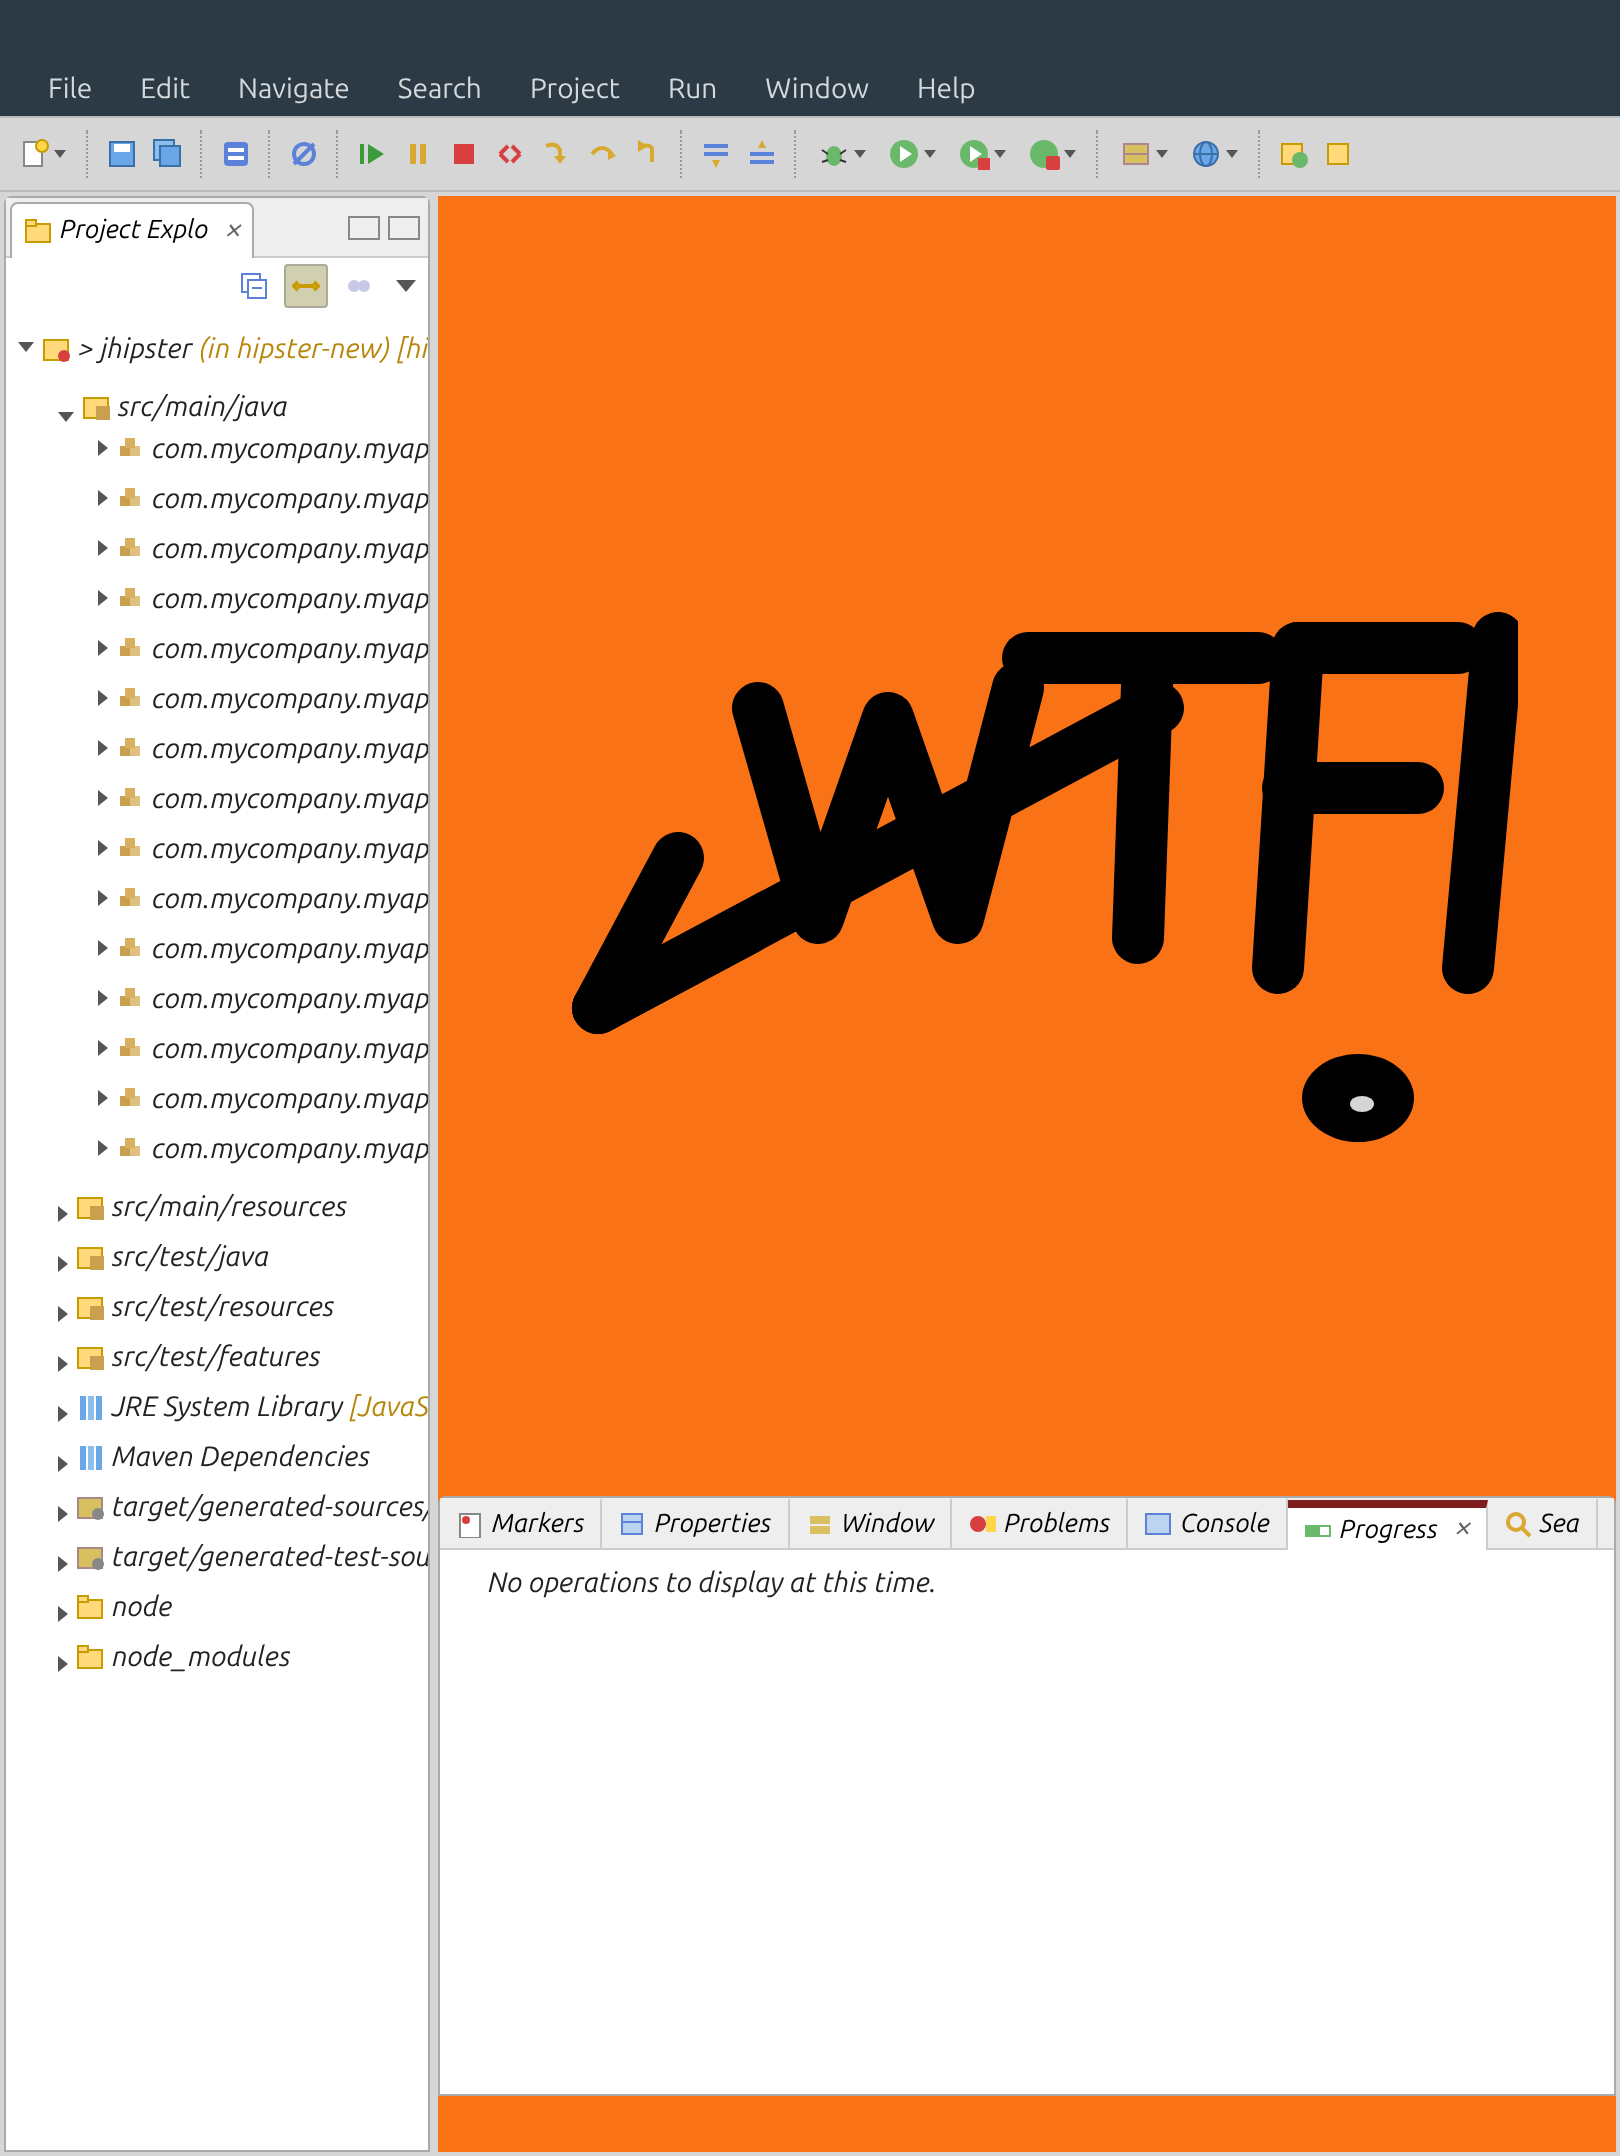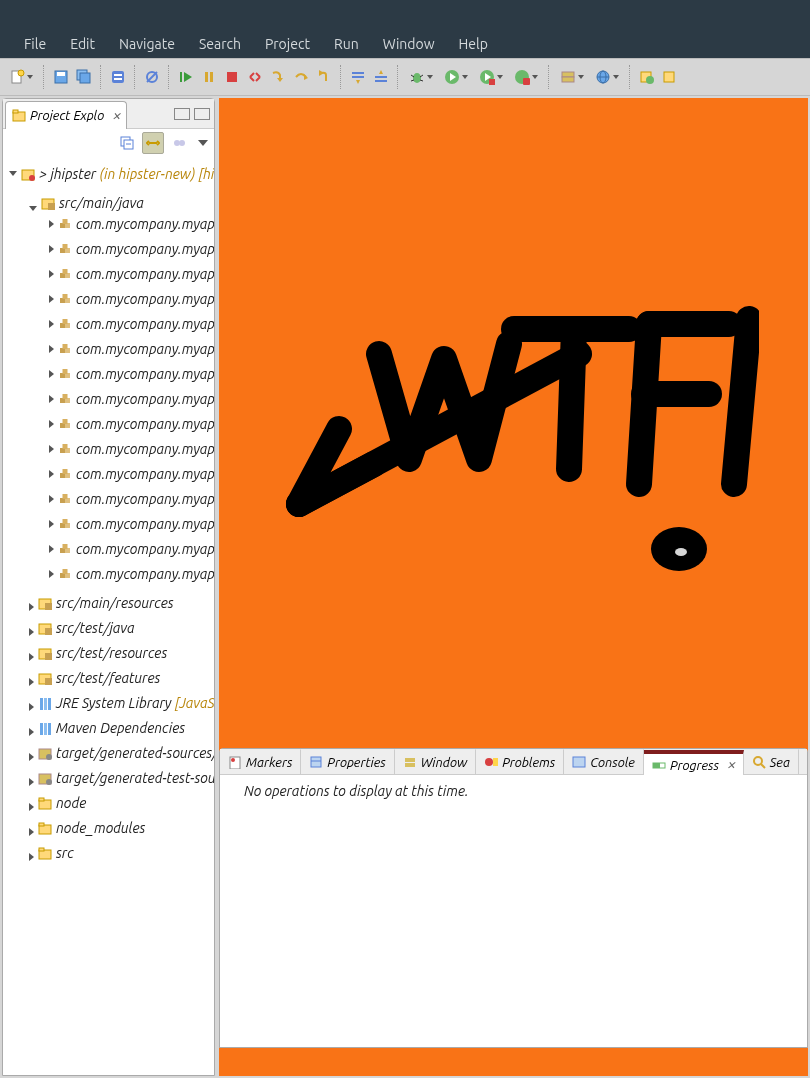--- a/index.html
+++ b/index.html
@@ -551,30 +551,20 @@
           <div class="tree-row indent-1">
             <span class="tree-arrow closed"></span>
             <span class="tree-icon">
               <svg class="ico-sm">
                 <rect x="1" y="4" width="12" height="9" fill="#ffd97a" stroke="#c89b00"></rect>
                 <rect x="1" y="2" width="5" height="3" fill="#ffd97a" stroke="#c89b00"></rect>
               </svg>
             </span>
             <span class="tree-label"><span>node_modules</span></span>
           </div>
-          <div class="tree-row indent-1">
-            <span class="tree-arrow closed"></span>
-            <span class="tree-icon">
-              <svg class="ico-sm">
-                <rect x="1" y="4" width="12" height="9" fill="#ffd97a" stroke="#c89b00"></rect>
-                <rect x="1" y="2" width="5" height="3" fill="#ffd97a" stroke="#c89b00"></rect>
-              </svg>
-            </span>
-            <span class="tree-label"><span>src</span></span>
-          </div>
         </div>
     </div>
   </div>
 
   <div class="editor-area">
     <div class="editor-canvas">
       <svg class="scribble" style="left:60px; top:180px;" width="480" height="300" viewBox="0 0 480 300">
         <g stroke="#000" stroke-width="26" stroke-linecap="round" stroke-linejoin="round" fill="none">
 
           <path d="M300 70 L20 220"></path>

